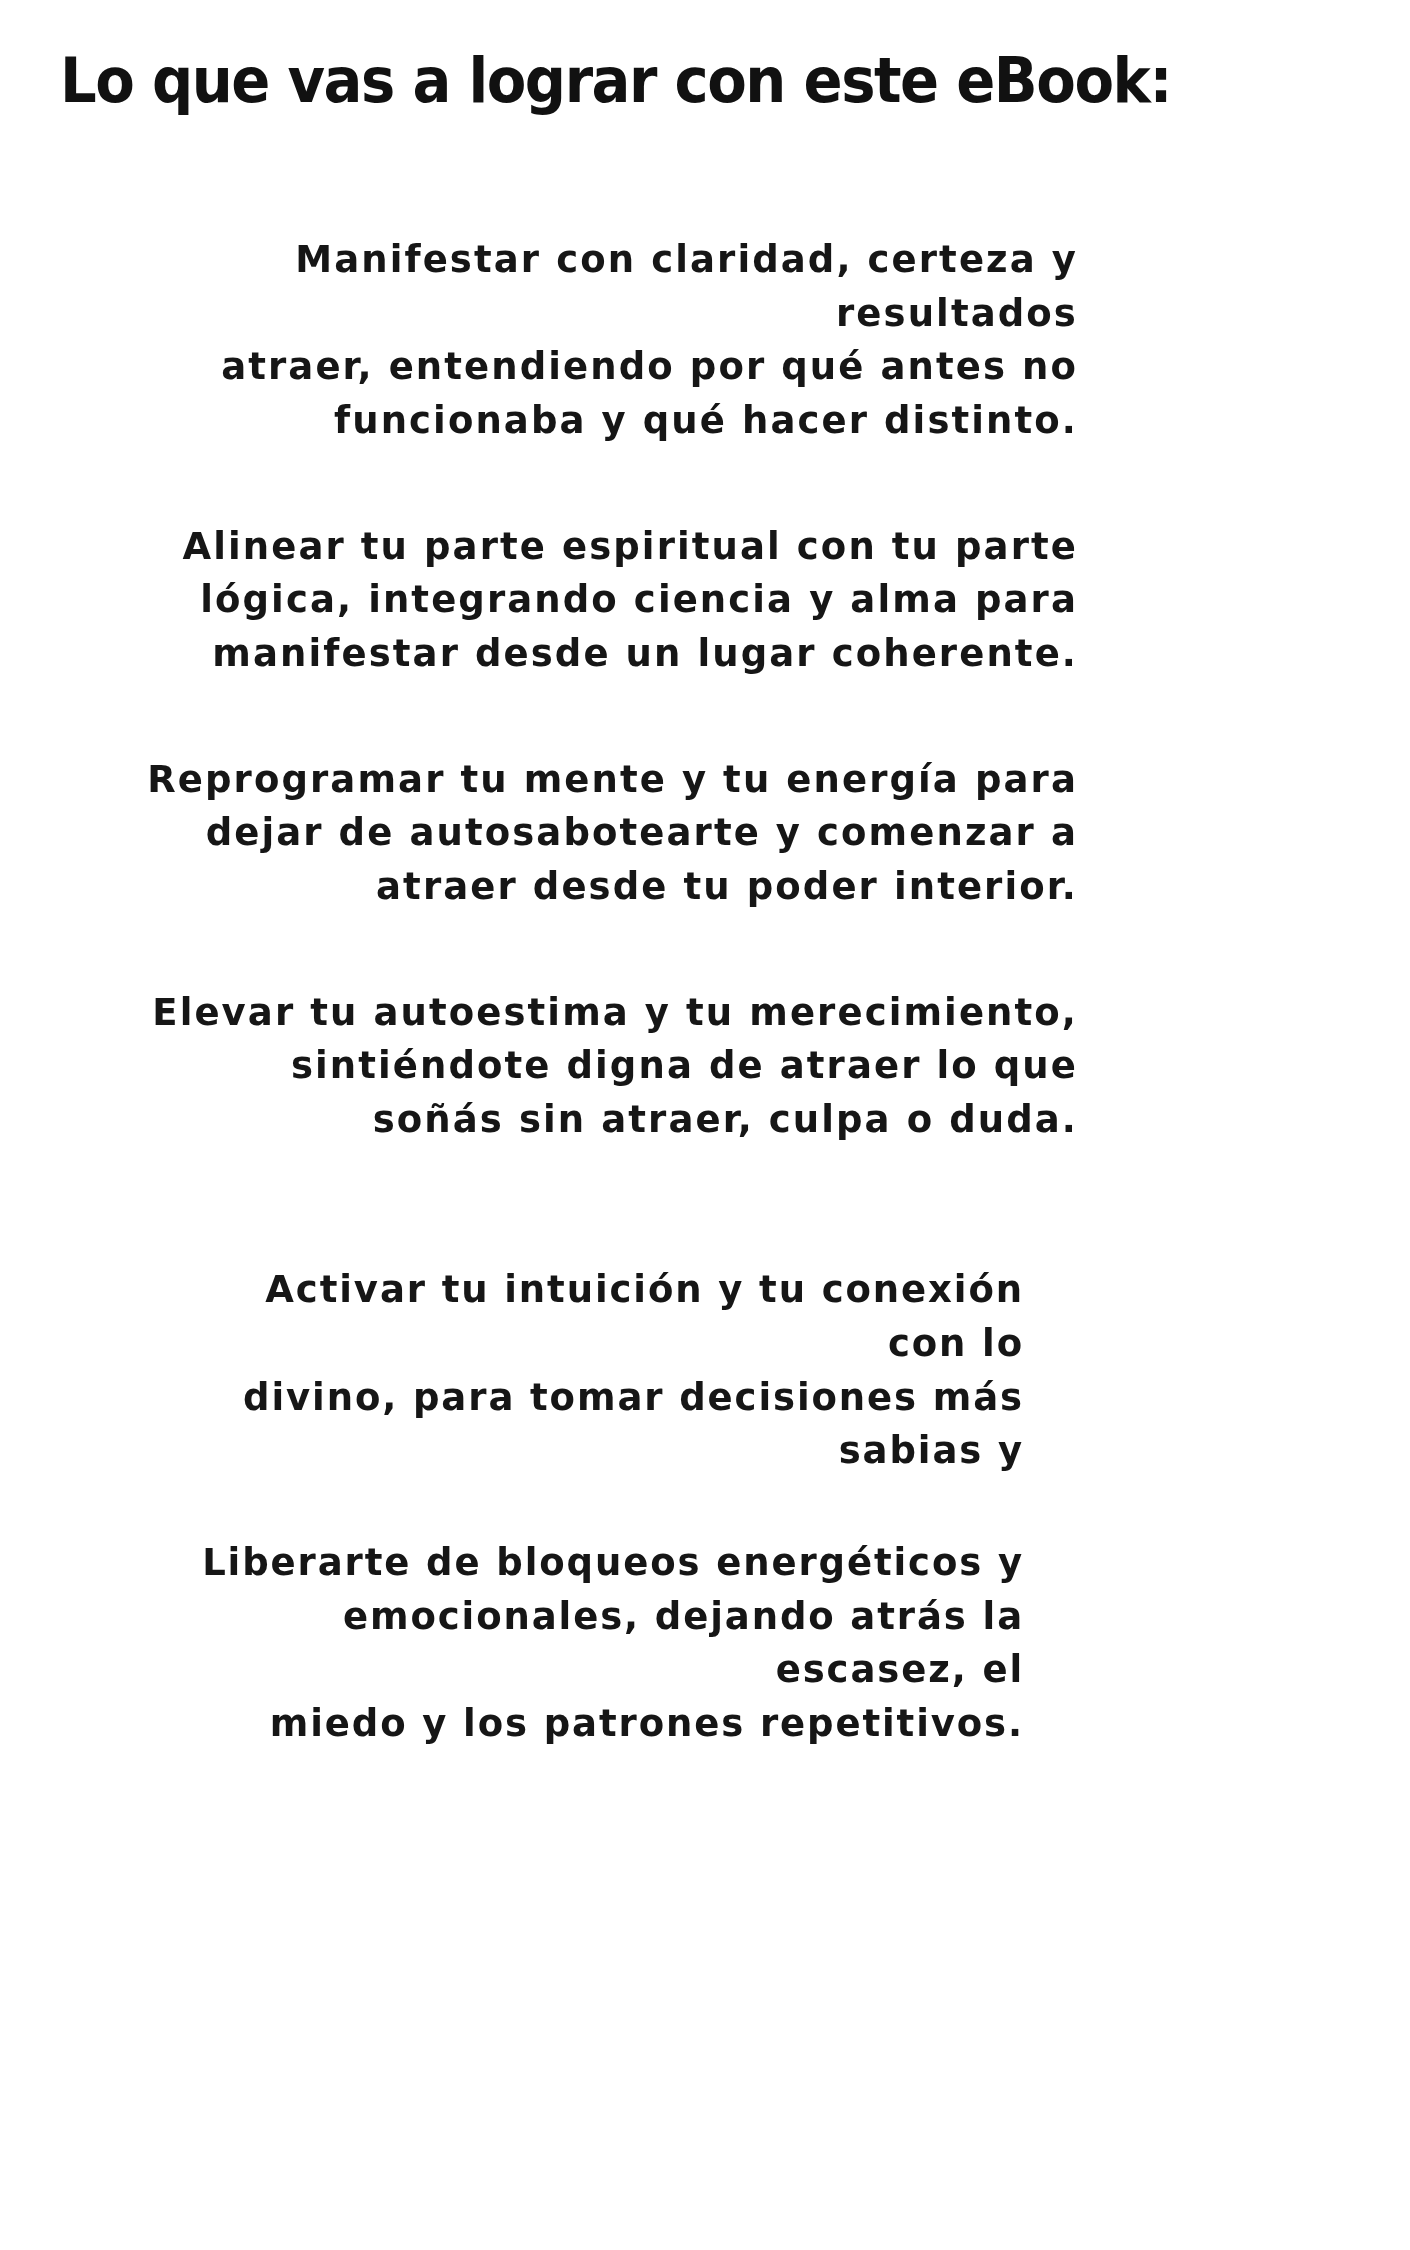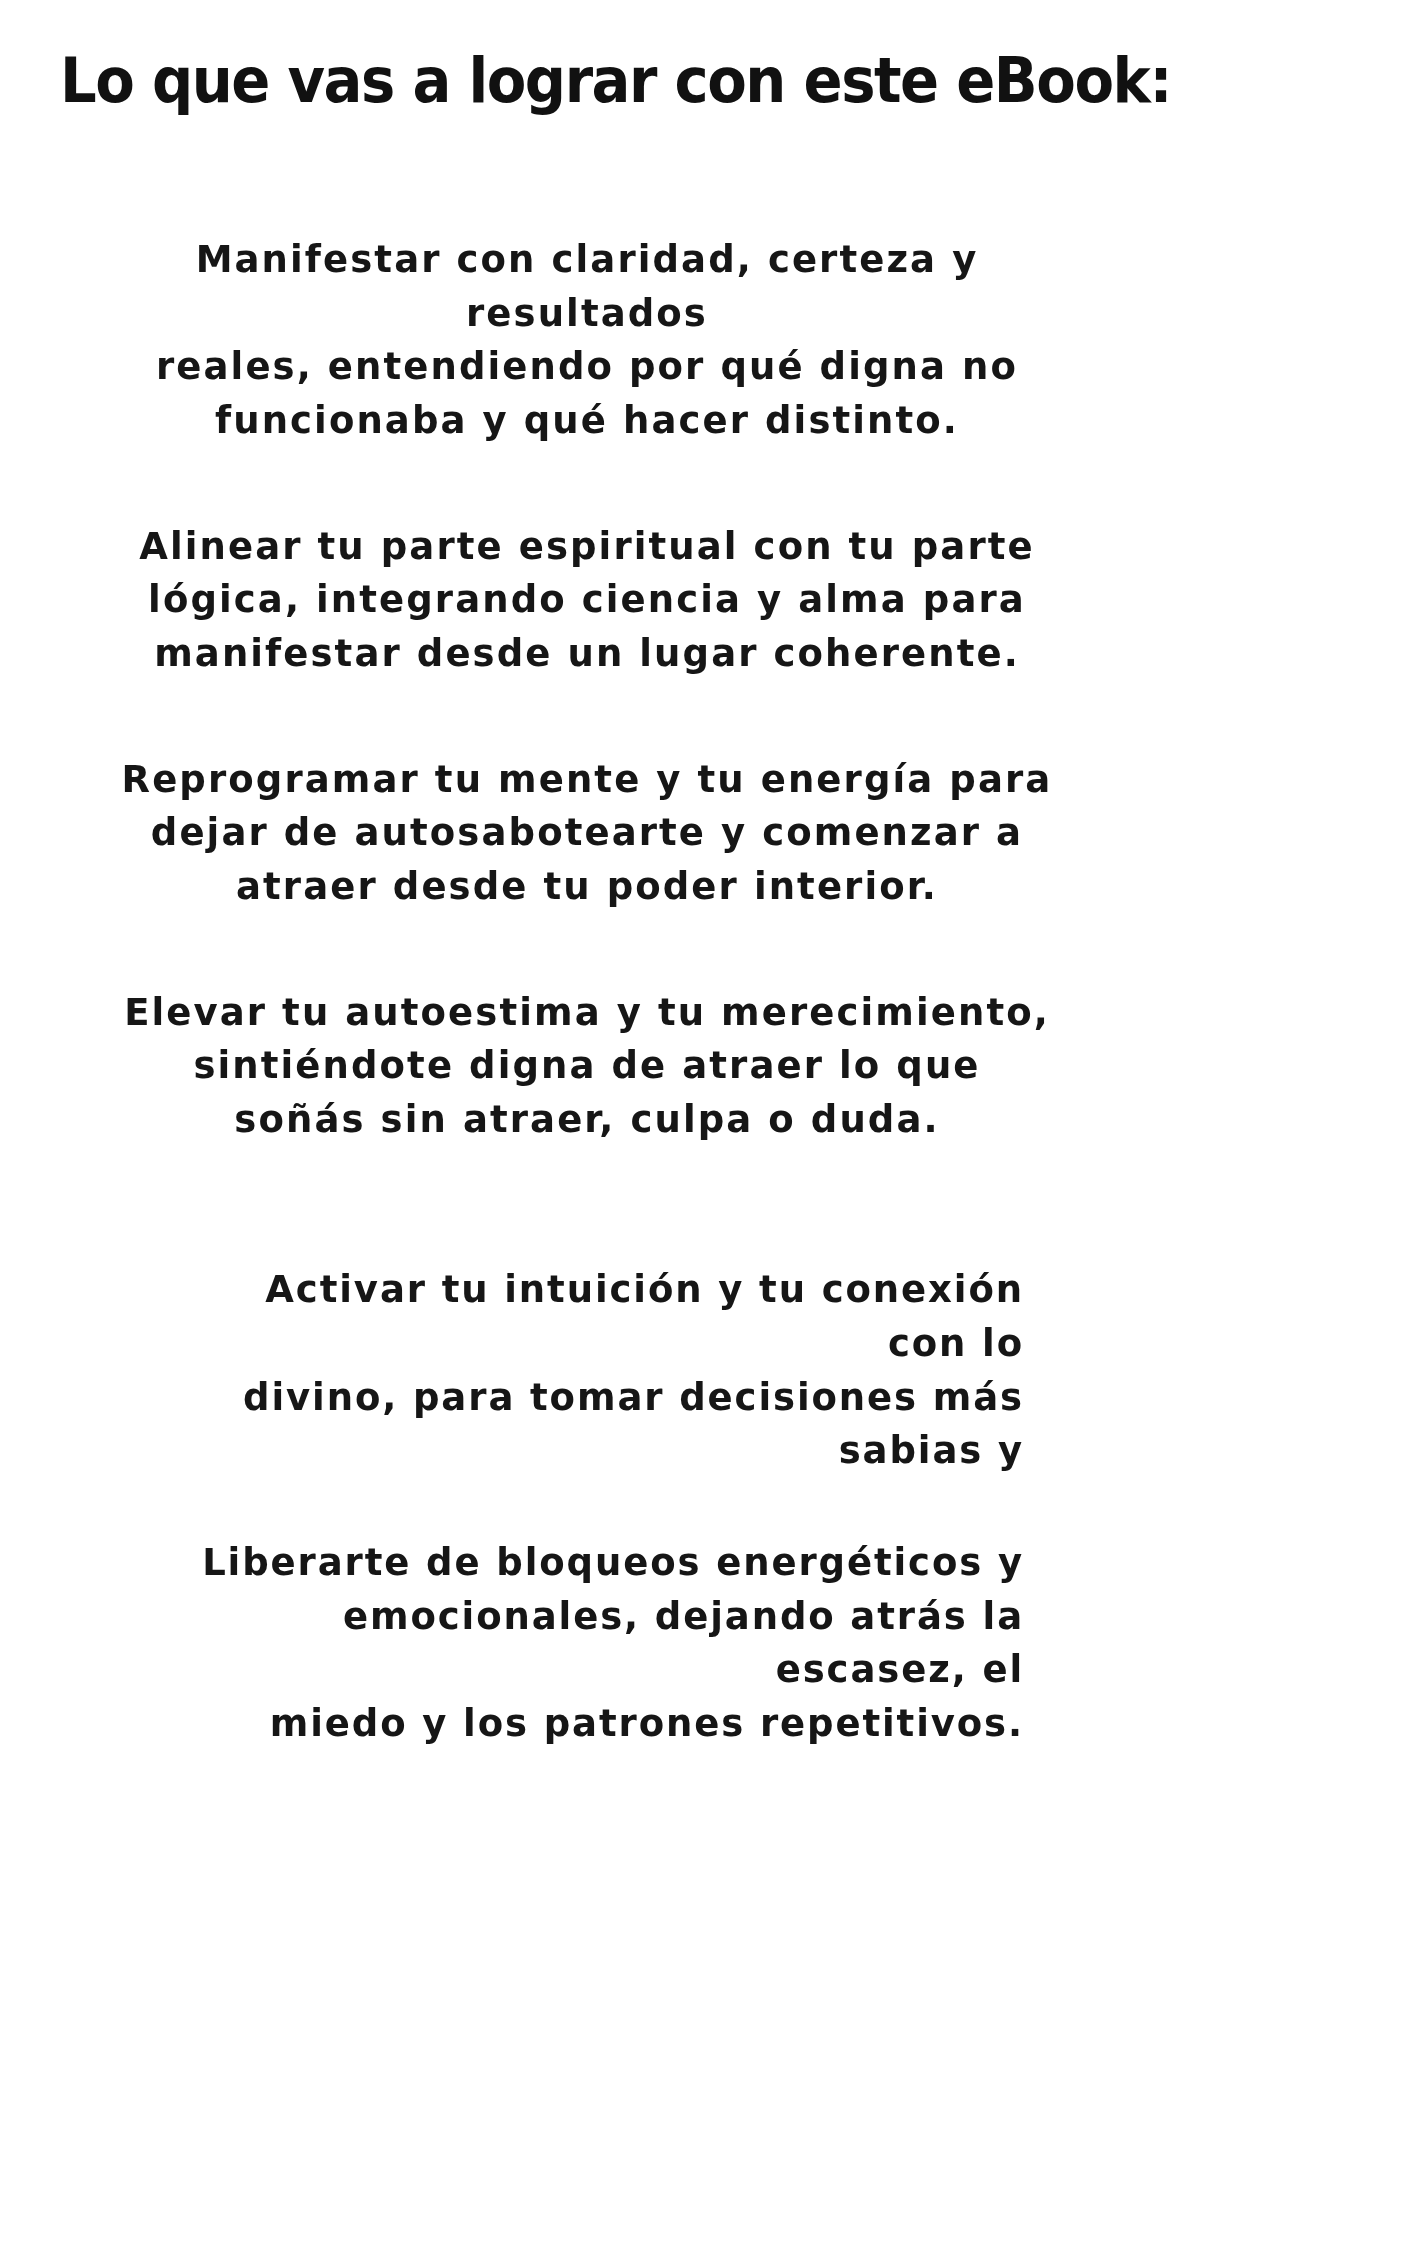--- a/index.html
+++ b/index.html
@@ -44,21 +44,21 @@
   }
 
   .benefit {
     font-family: "DejaVu Sans", sans-serif;
     font-weight: 700;
     font-size: 37px;
     line-height: 1.45;
     letter-spacing: 2.1px;
     color: #161616;
     margin: 0 0 72px 0;
-    text-align: center;
+    text-align: right;
     padding: 0 36px;
   }
 
   .benefit.align-left {
     text-align: right;
     padding-left: 130px;
     padding-right: 90px;
     letter-spacing: 1.9px;
     margin-bottom: 58px;
   }
@@ -74,21 +74,21 @@
 </head>
 <body style="background: rgb(255, 255, 255);">
 
 <div class="page">
 
   <h1 class="page-title">Lo que vas a lograr con este eBook:</h1>
 
   <ul class="benefits">
       <li class="benefit">
         <span class="line">Manifestar con claridad, certeza y resultados</span>
-        <span class="line">reales, entendiendo por qué digna no</span>
+        <span class="line">atraer, entendiendo por qué antes no</span>
         <span class="line">funcionaba y qué hacer distinto.</span>
       </li>
       <li class="benefit">
         <span class="line">Alinear tu parte espiritual con tu parte</span>
         <span class="line">lógica, integrando ciencia y alma para</span>
         <span class="line">manifestar desde un lugar coherente.</span>
       </li>
       <li class="benefit">
         <span class="line">Reprogramar tu mente y tu energía para</span>
         <span class="line">dejar de autosabotearte y comenzar a</span>

